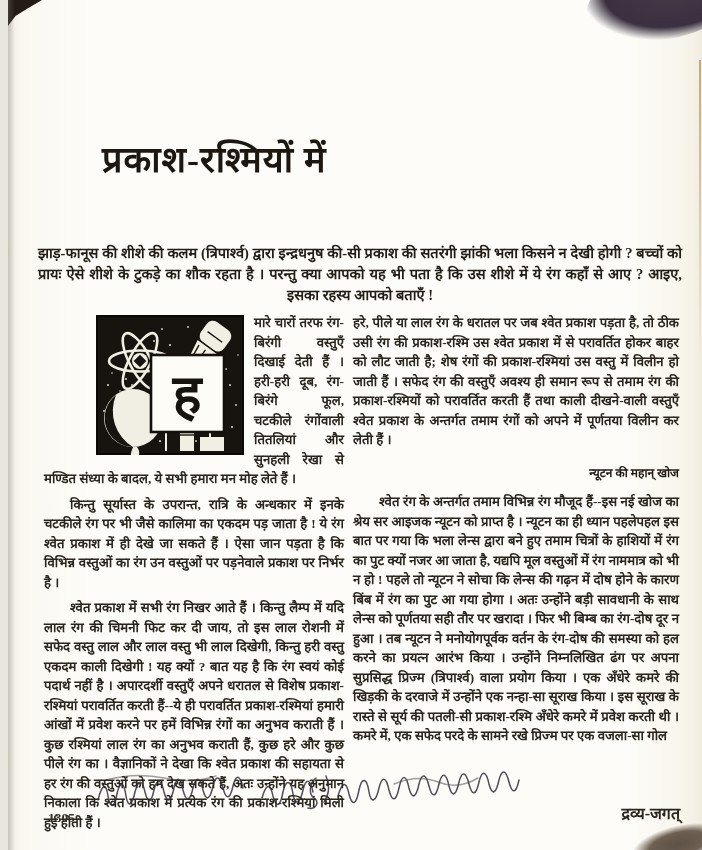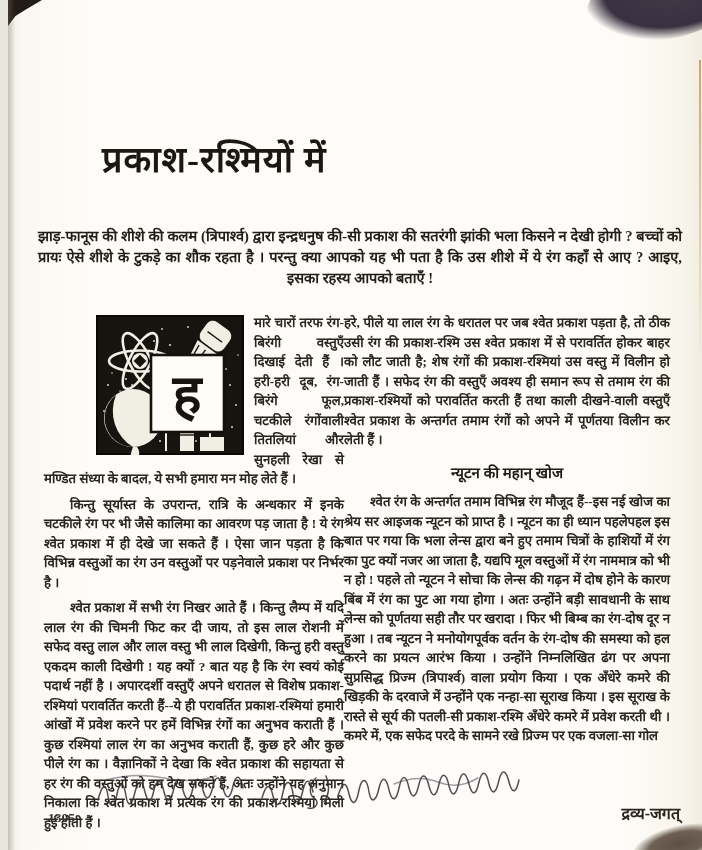--- a/index.html
+++ b/index.html
@@ -45,36 +45,36 @@
     background:linear-gradient(90deg,rgba(120,112,98,.35),rgba(120,112,98,0));
   }
   
   .title{
     position:absolute;left:94px;top:138px;width:480px;
     font-size:36px;line-height:45px;font-weight:700;color:#1c1711;
     letter-spacing:1px;
   }
   
   .intro{
-    position:absolute;left:30px;top:226px;width:644px;
+    position:absolute;left:30px;top:243px;width:644px;
     font-size:14.6px;line-height:21px;font-weight:600;color:#221d16;
     text-align:justify;text-align-last:center;
   }
   
   .col{position:absolute;top:313px;font-size:13.2px;line-height:19.5px;
        text-align:justify;color:#2a251e;font-weight:600;}
   .col p{margin:0;}
   .col p.indent{text-indent:26px;}
   .col-left{left:36px;width:300px;}
-  .col-right{left:336px;width:326px;}
+  .col-right{left:345px;width:326px;}
   .illus{
     float:left;width:148px;height:140px;margin:2px 10px 4px 52px;
   }
   .subhead{
-    text-align:center;font-size:15px;font-weight:700;color:#201b14;
+    text-align:right;font-size:12px;font-weight:700;color:#201b14;
     margin:14px 0 9px 0;text-indent:0 !important;
   }
   .gap{height:6px;}
   
   .page-number{
     position:absolute;left:40px;top:810px;font-size:13.5px;color:#37312a;font-weight:600;
   }
   .journal{
     position:absolute;right:30px;top:802px;font-size:16px;color:#2c2username720;font-weight:700;color:#2b251e;
   }
@@ -165,21 +165,21 @@
         </g>
 
         <g>
           <rect x="55" y="40" width="73" height="77" fill="#fdfcf6" stroke="#14100b" stroke-width="2.6"></rect>
           <text x="91" y="98" font-size="54" text-anchor="middle" fill="#17130e" font-weight="bold">ह</text>
         </g>
       </svg>
     </div>
     <p>मारे चारों तरफ रंग-बिरंगी वस्तुएँ दिखाई देती हैं । हरी-हरी दूब, रंग-बिरंगे फूल, चटकीले रंगोंवाली तितलियां और सुनहली रेखा से मण्डित संध्या के बादल, ये सभी हमारा मन मोह लेते हैं ।</p>
     <div class="gap"></div>
-    <p class="indent">किन्तु सूर्यास्त के उपरान्त, रात्रि के अन्धकार में इनके चटकीले रंग पर भी जैसे कालिमा का आवरण पड़ जाता है ! ये रंग श्वेत प्रकाश में ही देखे जा सकते हैं । ऐसा जान पड़ता है कि विभिन्न वस्तुओं का रंग उन वस्तुओं पर पड़नेवाले प्रकाश पर निर्भर है ।</p>
+    <p class="indent">किन्तु सूर्यास्त के उपरान्त, रात्रि के अन्धकार में इनके चटकीले रंग पर भी जैसे कालिमा का एकदम पड़ जाता है ! ये रंग श्वेत प्रकाश में ही देखे जा सकते हैं । ऐसा जान पड़ता है कि विभिन्न वस्तुओं का रंग उन वस्तुओं पर पड़नेवाले प्रकाश पर निर्भर है ।</p>
     <div class="gap"></div>
     <p class="indent">श्वेत प्रकाश में सभी रंग निखर आते हैं । किन्तु लैम्प में यदि लाल रंग की चिमनी फिट कर दी जाय, तो इस लाल रोशनी में सफेद वस्तु लाल और लाल वस्तु भी लाल दिखेगी, किन्तु हरी वस्तु एकदम काली दिखेगी ! यह क्यों ? बात यह है कि रंग स्वयं कोई पदार्थ नहीं है । अपारदर्शी वस्तुएँ अपने धरातल से विशेष प्रकाश-रश्मियां परावर्तित करती हैं--ये ही परावर्तित प्रकाश-रश्मियां हमारी आंखों में प्रवेश करने पर हमें विभिन्न रंगों का अनुभव कराती हैं । कुछ रश्मियां लाल रंग का अनुभव कराती हैं, कुछ हरे और कुछ पीले रंग का । वैज्ञानिकों ने देखा कि श्वेत प्रकाश की सहायता से हर रंग की वस्तुओं को हम देख सकते हैं, अतः उन्होंने यह अनुमान निकाला कि श्वेत प्रकाश में प्रत्येक रंग की प्रकाश-रश्मियां मिली हुई होती हैं ।</p>
   </div>
 
   <div class="col col-right">
     <p>हरे, पीले या लाल रंग के धरातल पर जब श्वेत प्रकाश पड़ता है, तो ठीक उसी रंग की प्रकाश-रश्मि उस श्वेत प्रकाश में से परावर्तित होकर बाहर को लौट जाती है; शेष रंगों की प्रकाश-रश्मियां उस वस्तु में विलीन हो जाती हैं । सफेद रंग की वस्तुएँ अवश्य ही समान रूप से तमाम रंग की प्रकाश-रश्मियों को परावर्तित करती हैं तथा काली दीखने-वाली वस्तुएँ श्वेत प्रकाश के अन्तर्गत तमाम रंगों को अपने में पूर्णतया विलीन कर लेती हैं ।</p>
     <div class="subhead">न्यूटन की महान् खोज</div>
     <p class="indent">श्वेत रंग के अन्तर्गत तमाम विभिन्न रंग मौजूद हैं--इस नई खोज का श्रेय सर आइजक न्यूटन को प्राप्त है । न्यूटन का ही ध्यान पहलेपहल इस बात पर गया कि भला लेन्स द्वारा बने हुए तमाम चित्रों के हाशियों में रंग का पुट क्यों नजर आ जाता है, यद्यपि मूल वस्तुओं में रंग नाममात्र को भी न हो ! पहले तो न्यूटन ने सोचा कि लेन्स की गढ़न में दोष होने के कारण बिंब में रंग का पुट आ गया होगा । अतः उन्होंने बड़ी सावधानी के साथ लेन्स को पूर्णतया सही तौर पर खरादा । फिर भी बिम्ब का रंग-दोष दूर न हुआ । तब न्यूटन ने मनोयोगपूर्वक वर्तन के रंग-दोष की समस्या को हल करने का प्रयत्न आरंभ किया । उन्होंने निम्नलिखित ढंग पर अपना सुप्रसिद्ध प्रिज्म (त्रिपार्श्व) वाला प्रयोग किया । एक अँधेरे कमरे की खिड़की के दरवाजे में उन्होंने एक नन्हा-सा सूराख किया । इस सूराख के रास्ते से सूर्य की पतली-सी प्रकाश-रश्मि अँधेरे कमरे में प्रवेश करती थी । कमरे में, एक सफेद परदे के सामने रखे प्रिज्म पर एक वजला-सा गोल</p>
   </div>
 

